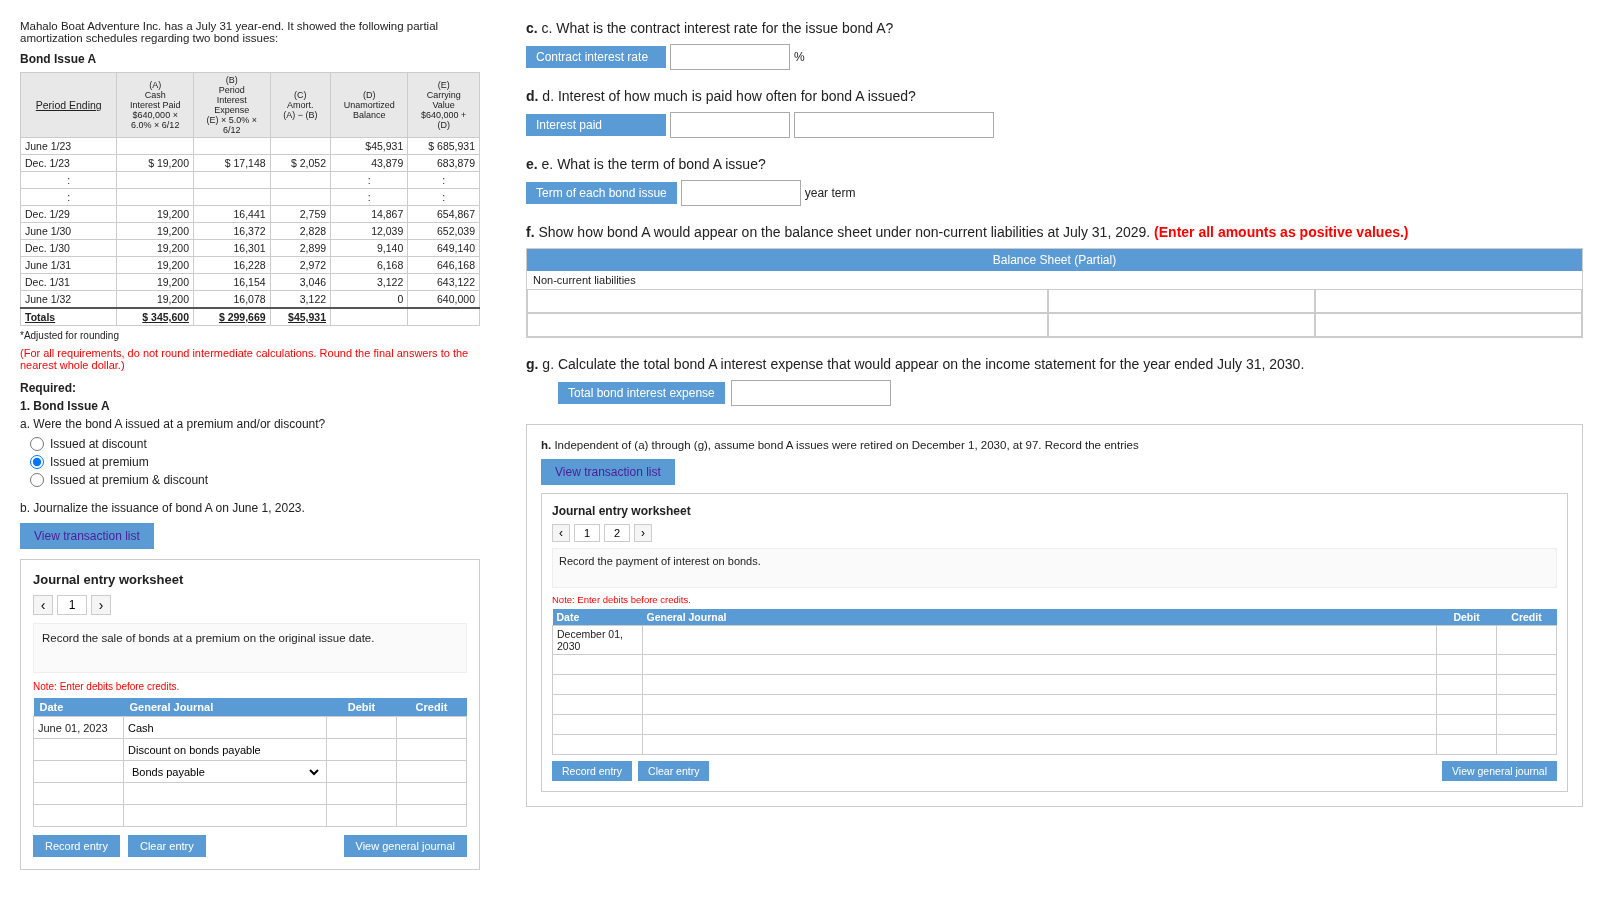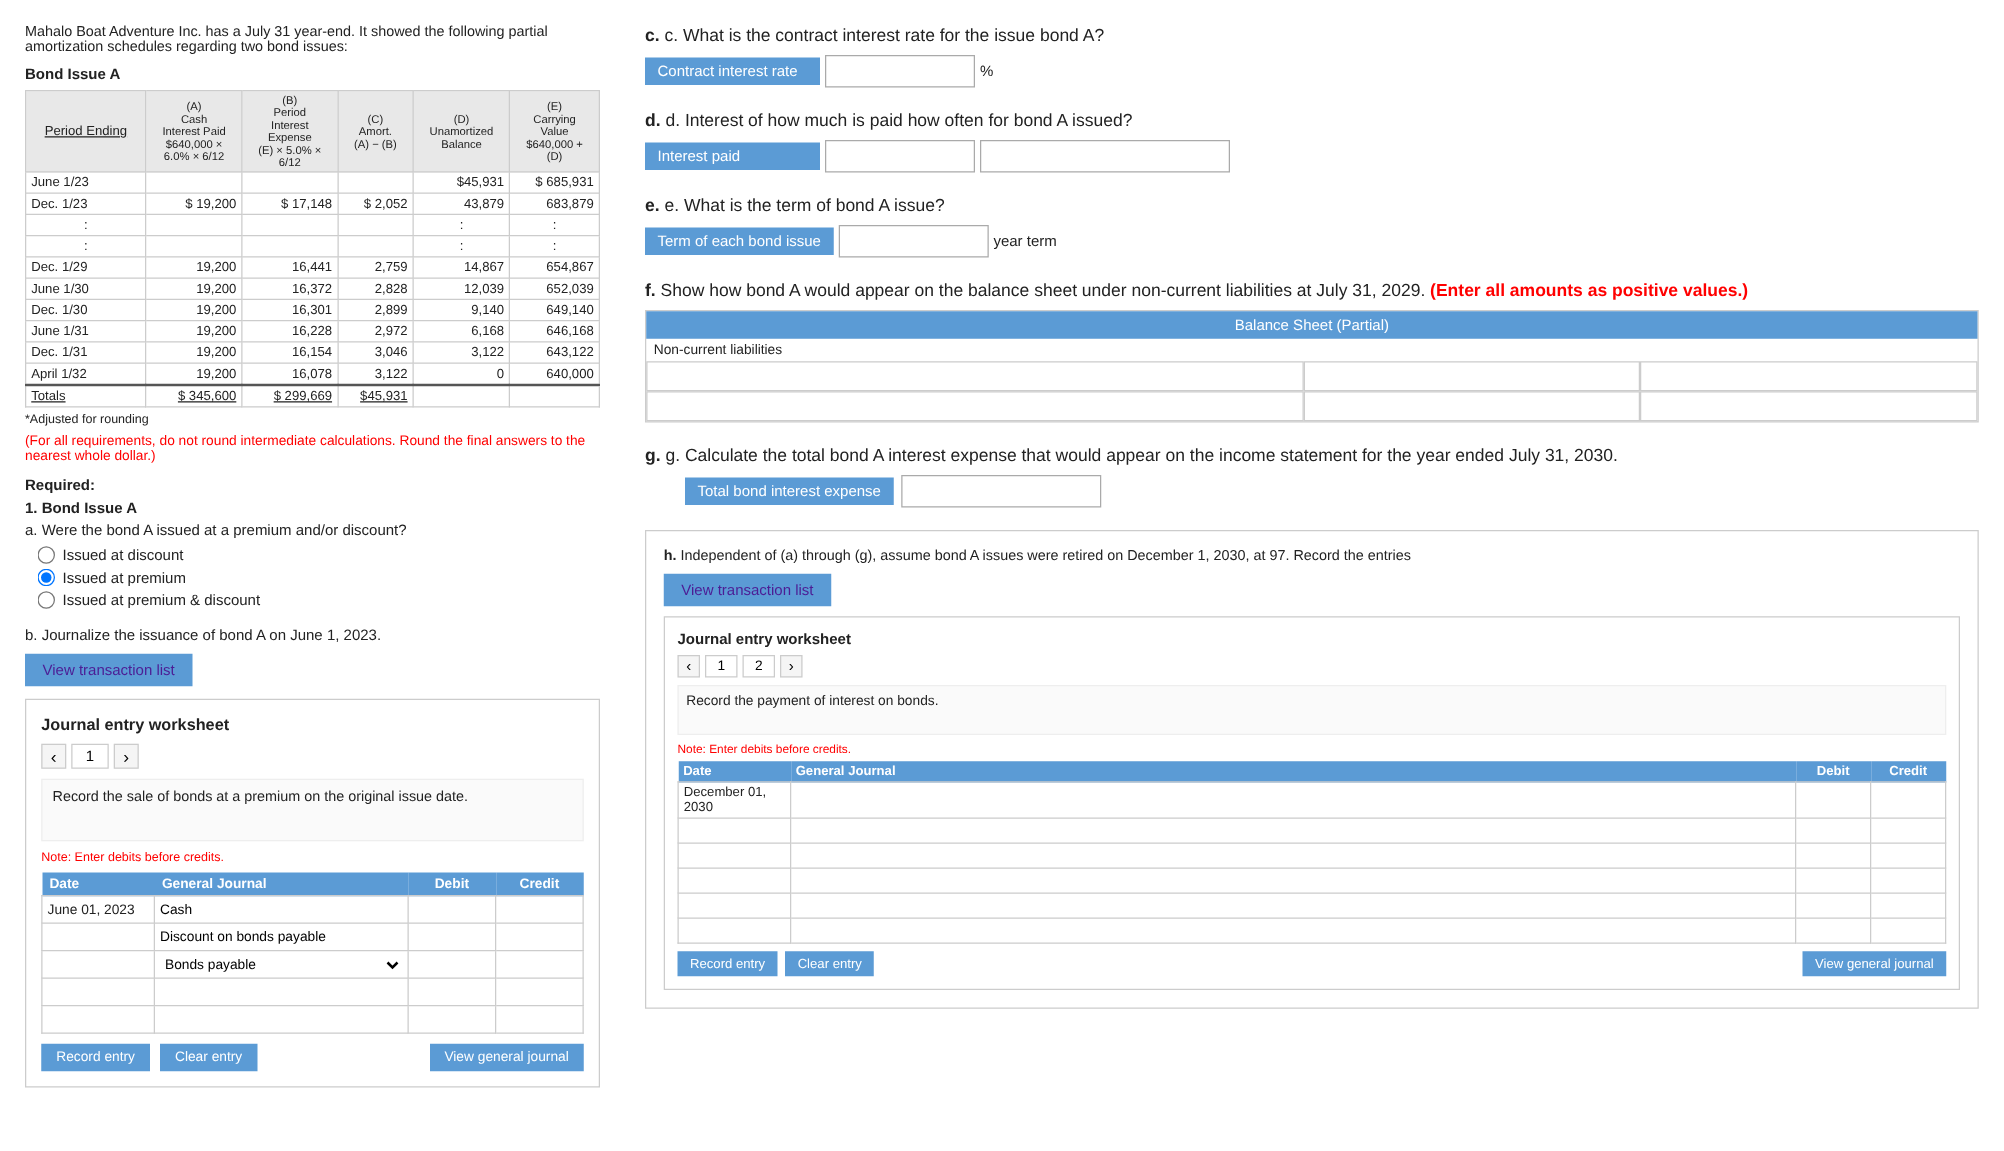--- a/index.html
+++ b/index.html
@@ -1,28 +1,28 @@
 <!DOCTYPE html>
 <html><head>
   <meta charset="utf-8">
   <style>
     * { box-sizing: border-box; margin: 0; padding: 0; }
     body { font-family: Arial, sans-serif; font-size: 12px; background: #fff; color: #222; }
-    .page { display: flex; width: 1603px; min-height: 921px; padding: 20px; gap: 16px; }
+    .page { display: flex; width: 1603px; min-height: 921px; padding: 20px; gap: 26px; }
     .left-col { width: 460px; flex-shrink: 0; }
     .right-col { flex: 1; padding-left: 20px; }
 
     
     .intro-text { font-size: 11.5px; margin-bottom: 8px; }
     .bond-issue-label { font-weight: bold; font-size: 12px; margin-bottom: 6px; }
     .amort-table { border-collapse: collapse; width: 100%; font-size: 10.5px; margin-bottom: 4px; }
     .amort-table th, .amort-table td { border: 1px solid #ccc; padding: 2px 4px; text-align: right; }
     .amort-table th { background: #e8e8e8; font-weight: normal; text-align: center; }
     .amort-table .col-period { text-align: left; }
-    .amort-table .total-row { border-top: 2px solid #555; font-weight: normal; text-decoration: underline; }
+    .amort-table .total-row { border-top: 2px solid #555; font-weight: bold; text-decoration: underline; }
     .footnote { font-size: 10px; margin-bottom: 6px; }
     .warning-text { color: red; font-size: 11px; margin-bottom: 10px; }
     .required-label { font-weight: bold; margin-bottom: 4px; font-size: 12px; }
     .section-label { font-weight: bold; margin-bottom: 4px; }
     .question-label { margin-bottom: 6px; font-size: 12px; }
     .radio-group { margin-bottom: 4px; display: flex; flex-direction: column; gap: 4px; margin-left: 10px; }
     .radio-item { display: flex; align-items: center; gap: 6px; font-size: 12px; }
     .radio-input { width: 14px; height: 14px; }
     .question-b { margin-top: 14px; margin-bottom: 8px; font-size: 12px; }
     .view-btn { background: #5b9bd5; color: #4c1d95; border: none; padding: 6px 14px; font-size: 12px; cursor: pointer; margin-bottom: 10px; }
@@ -172,21 +172,21 @@
         </tr>
         <tr>
           <td class="col-period">Dec. 1/31</td>
           <td>19,200</td>
             <td>16,154</td>
             <td>3,046</td>
           <td>3,122</td>
             <td>643,122</td>
         </tr>
         <tr>
-          <td class="col-period">April 1/32</td>
+          <td class="col-period">June 1/32</td>
           <td>19,200</td>
             <td>16,078</td>
             <td>3,122</td>
           <td>0</td>
             <td>640,000</td>
         </tr>
         <tr class="total-row">
           <td class="col-period">Totals</td>
           <td>$ 345,600</td>
           <td>$ 299,669</td>

